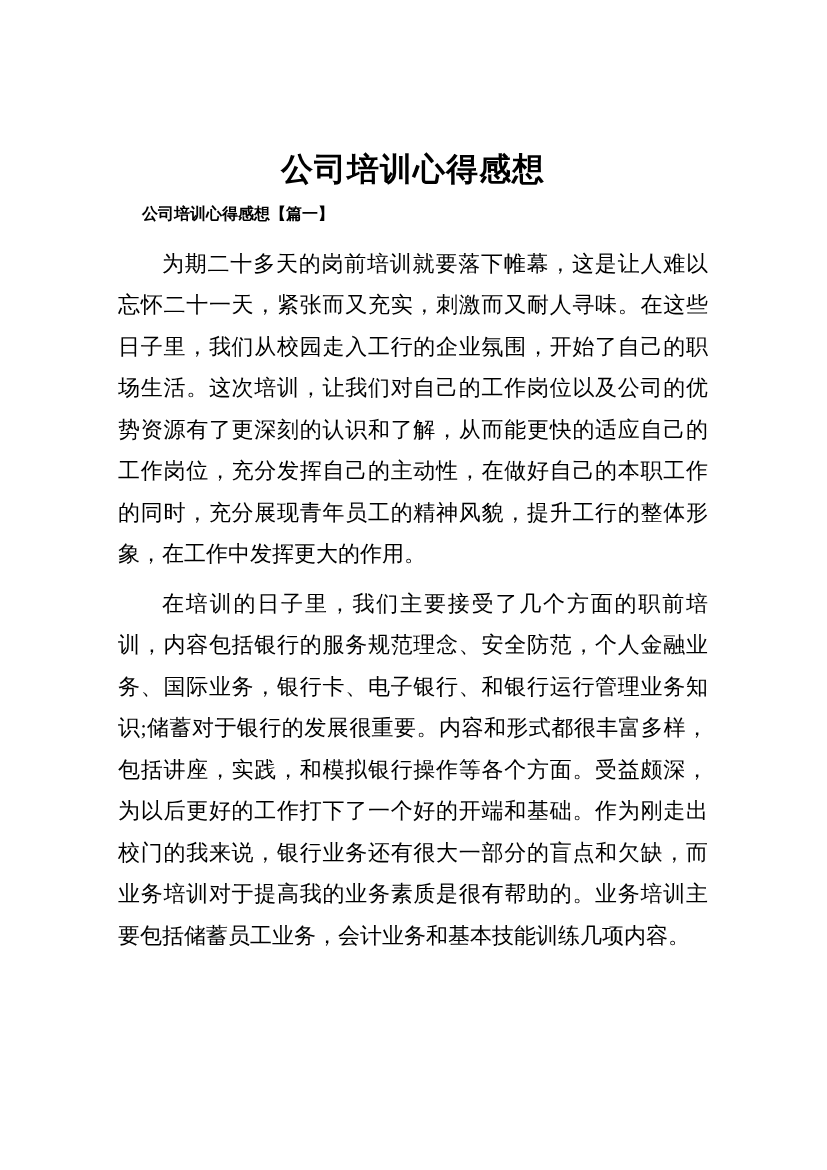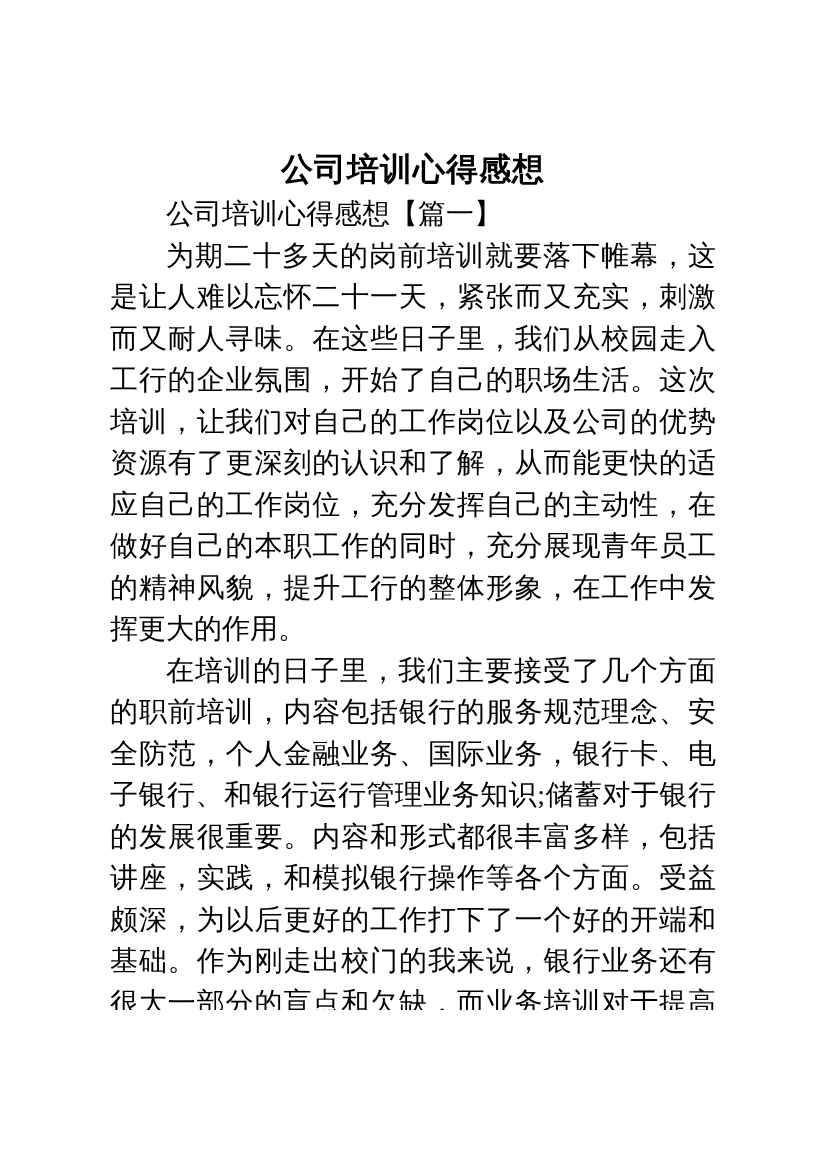--- a/index.html
+++ b/index.html
@@ -24,28 +24,28 @@
   .doc-title {
     margin: 0;
     font-size: 32px;
     font-weight: bold;
     line-height: 48px;
     text-align: center;
     letter-spacing: 1px;
   }
   .doc-subtitle {
     margin: 0;
-    font-size: 28px;
-    font-weight: normal;
+    font-size: 16px;
+    font-weight: bold;
     line-height: 41.5px;
     text-indent: 2em;
   }
   .doc-paragraph {
-    margin: 0;
-    font-size: 28px;
+    margin: 8px;
+    font-size: 22px;
     line-height: 41.5px;
     text-indent: 2em;
     text-align: justify;
     text-justify: inter-character;
     word-break: break-all;
   }
   .page-footer {
     position: absolute;
     left: 0;
     right: 0;

